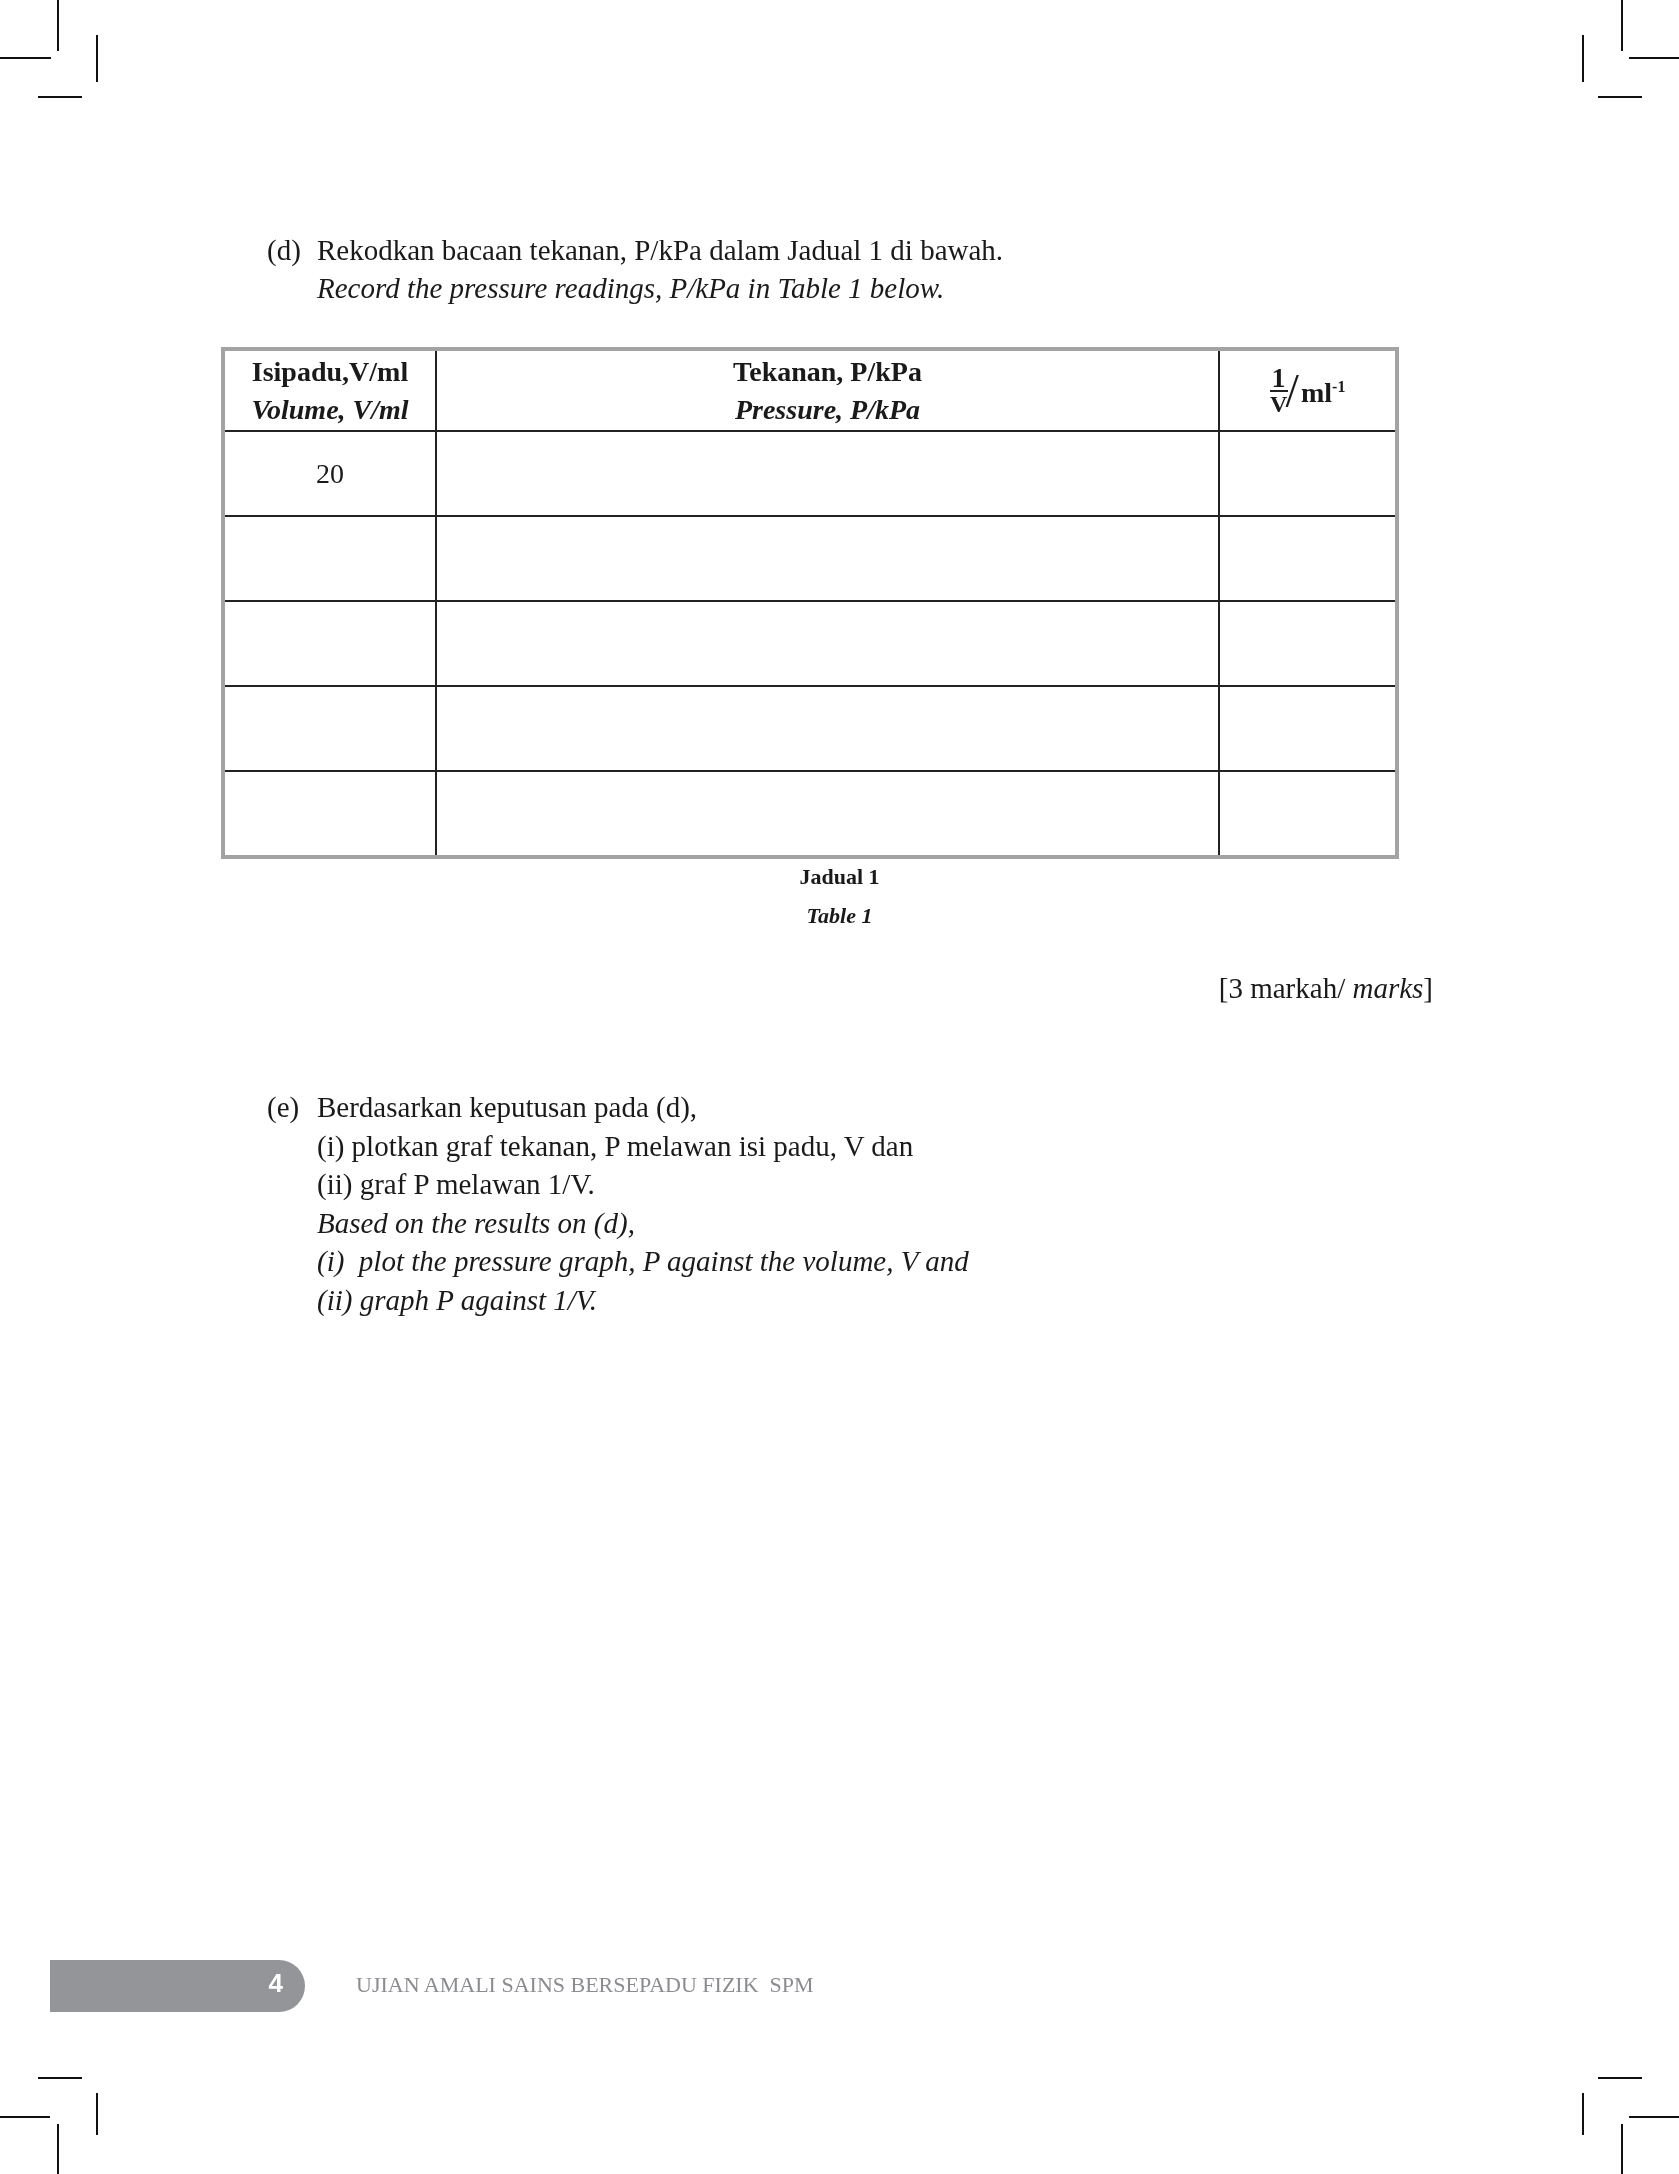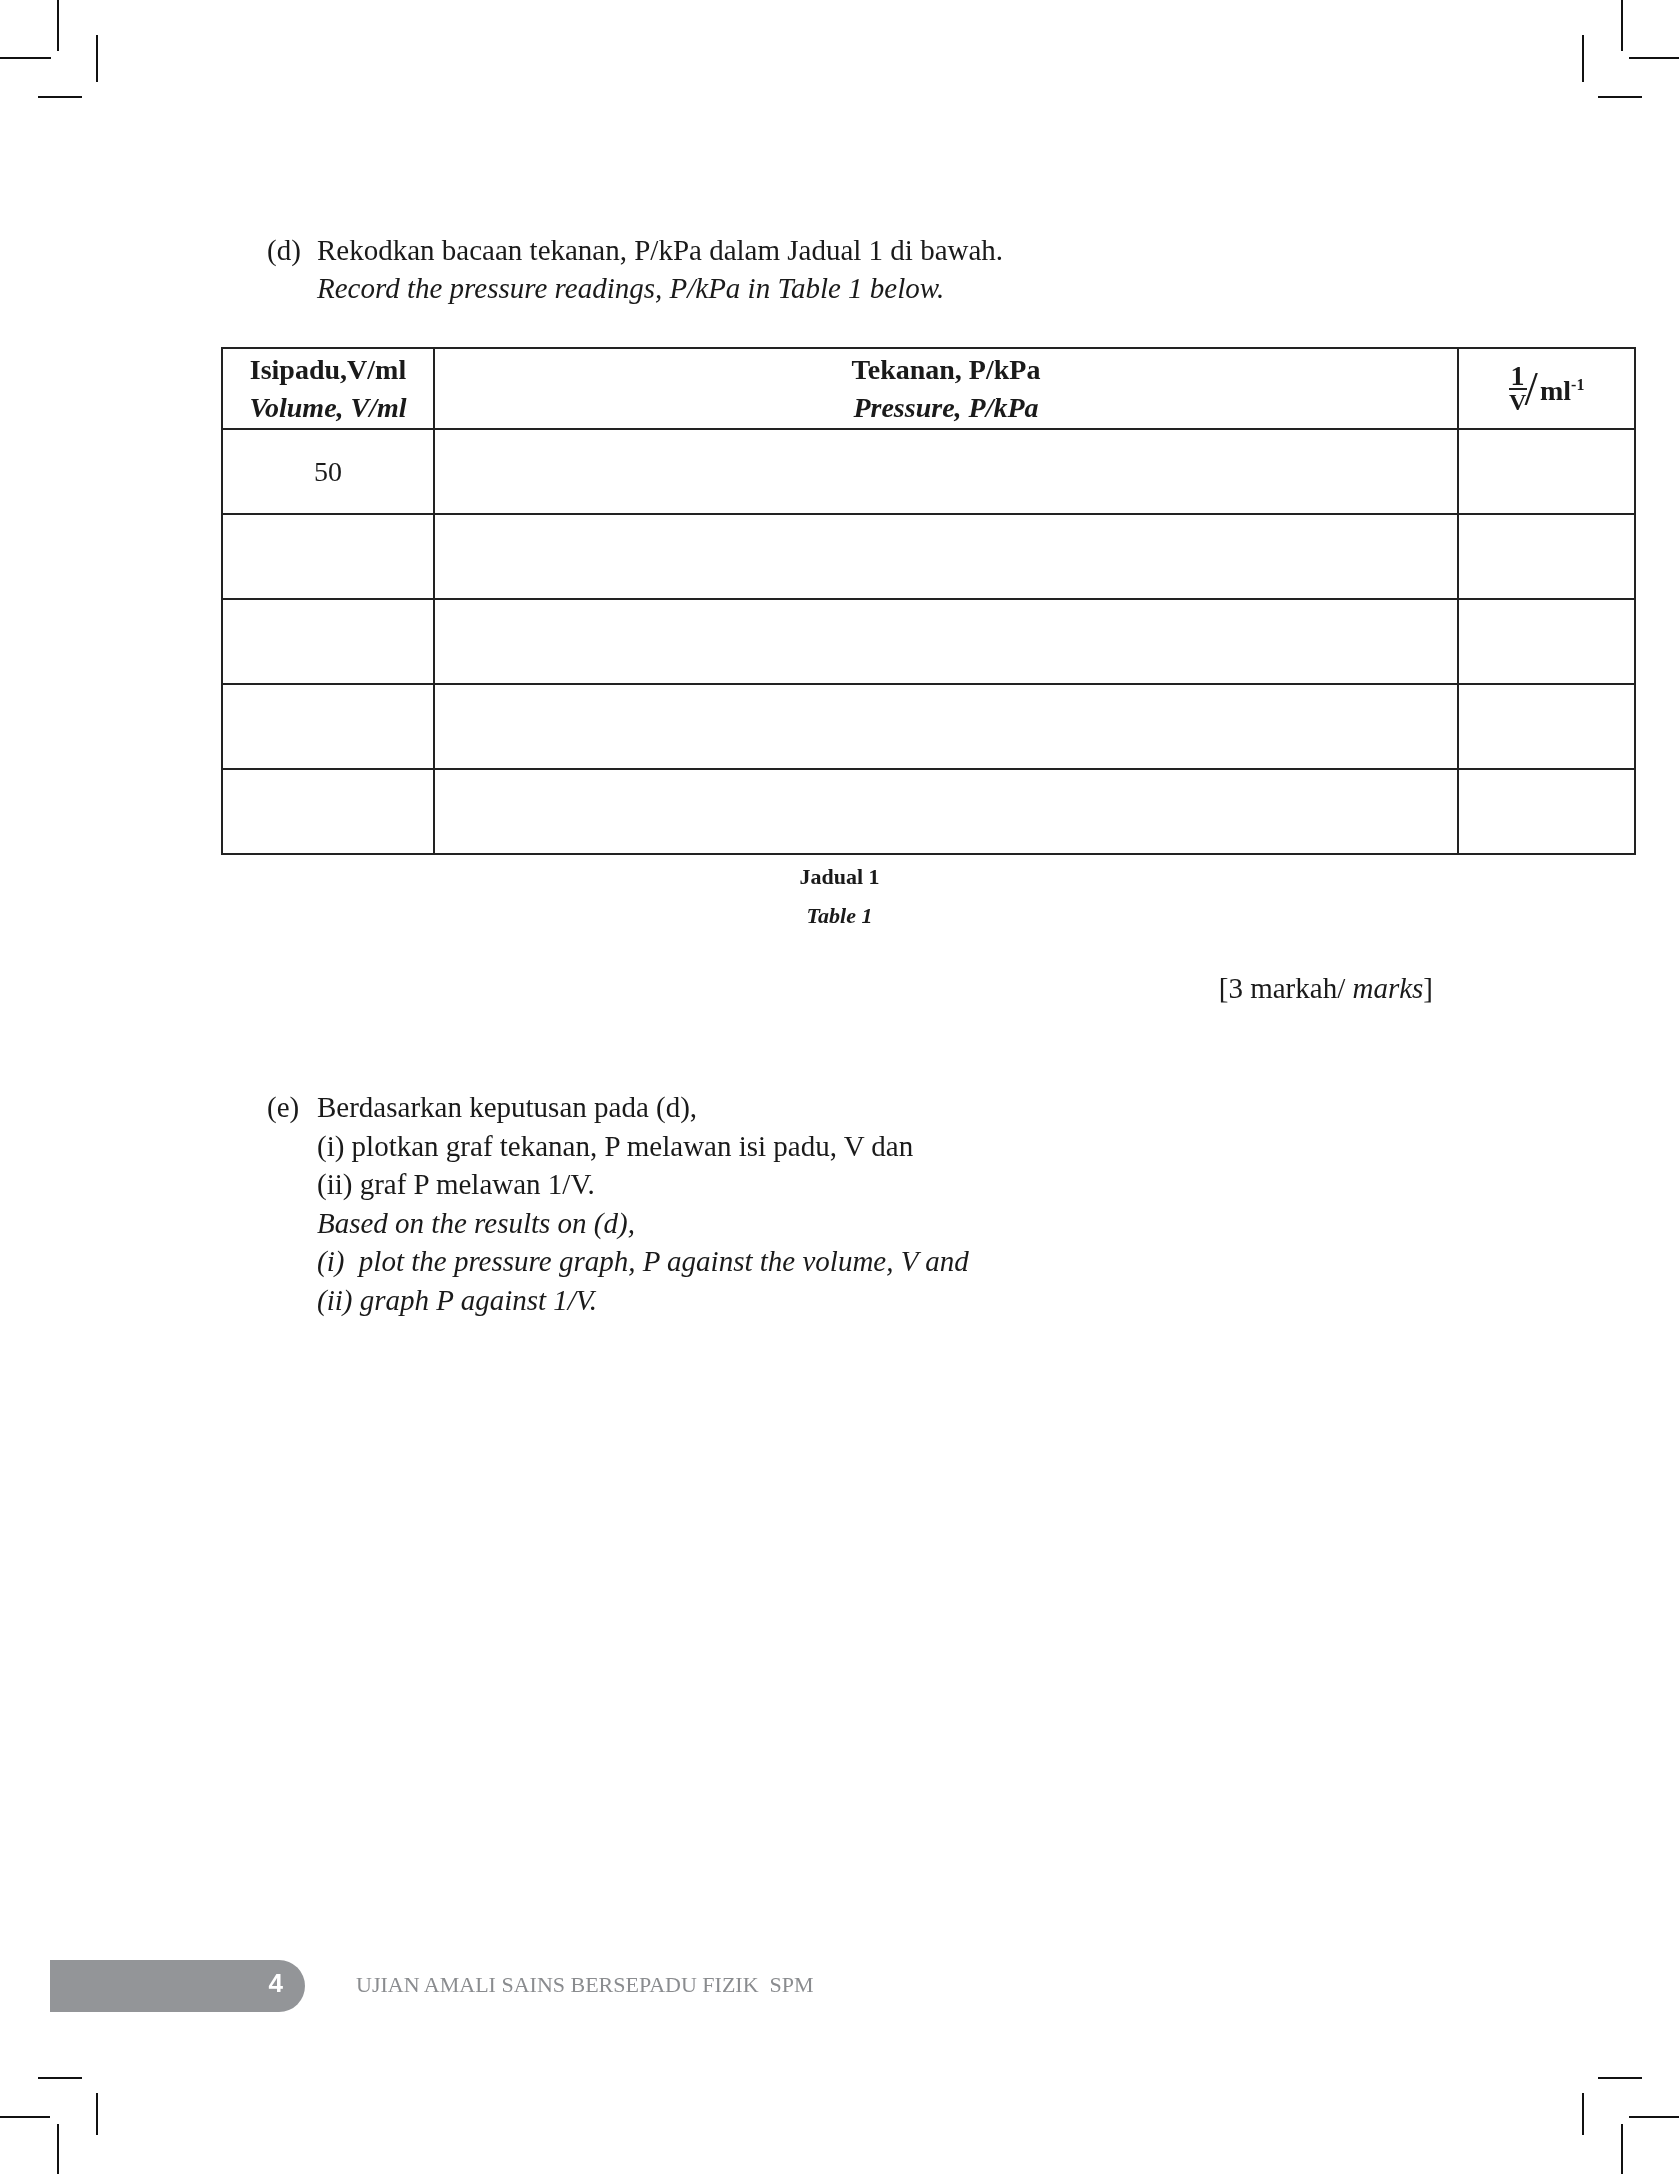--- a/index.html
+++ b/index.html
@@ -1,22 +1,22 @@
 <!DOCTYPE html>
 <html><head>
   <meta charset="utf-8">
   <style>
     html, body { margin: 0; padding: 0; background: #ffffff; }
     body { width: 1679px; height: 2174px; position: relative; overflow: hidden;
            font-family: "Liberation Serif", "DejaVu Serif", serif; color: #1a1a1a; }
     .mark { position: absolute; background: #111; }
     .q-line { position: absolute; font-size: 29px; line-height: 38px; white-space: nowrap; }
     .it { font-style: italic; }
-    table.t1 { position: absolute; left: 221px; top: 347px; width: 1415px;
-               border-collapse: collapse; border: 1px solid #a3a3a3; padding-left: 38px; }
+    table.t1 { position: absolute; left: 221px; top: 347px; width: 1178px;
+               border-collapse: collapse; border: 4px solid #a3a3a3; padding-left: 38px; }
     table.t1 td, table.t1 th { border: 2.5px solid #222; padding: 0; text-align: center; vertical-align: middle; }
     table.t1 th { height: 79px; font-size: 28px; line-height: 38px; font-weight: bold; }
     table.t1 td { height: 83px; font-size: 28px; }
     .col1 { width: 210px; }
     .col3 { width: 175px; }
     .frac { display: inline-block; vertical-align: middle; text-align: center; font-weight: bold; line-height: 24px; font-size: 28px; }
     .frac .num { display: block; border-bottom: 2px solid #222; padding: 0 2px; }
     .frac .den { display: block; font-size: 24px; }
     .slash { display: inline-block; vertical-align: middle; font-size: 48px; font-weight: normal; margin: 0 2px 0 -2px; }
     .unit { display: inline-block; vertical-align: middle; font-weight: bold; font-size: 28px; }
@@ -73,21 +73,21 @@
       <div class="it">Pressure, P/kPa</div>
     </th>
     <th class="col3">
       <span class="frac">
         <span class="num">1</span>
         <span class="den">V</span>
       </span><span class="slash">/</span><span class="unit"><span>ml</span><sup>-1</sup></span>
     </th>
   </tr>
   <tr>
-    <td>50</td>
+    <td>20</td>
     <td></td>
     <td></td>
   </tr>
   <tr>
     <td></td>
     <td></td>
     <td></td>
   </tr>
   <tr>
     <td></td>

